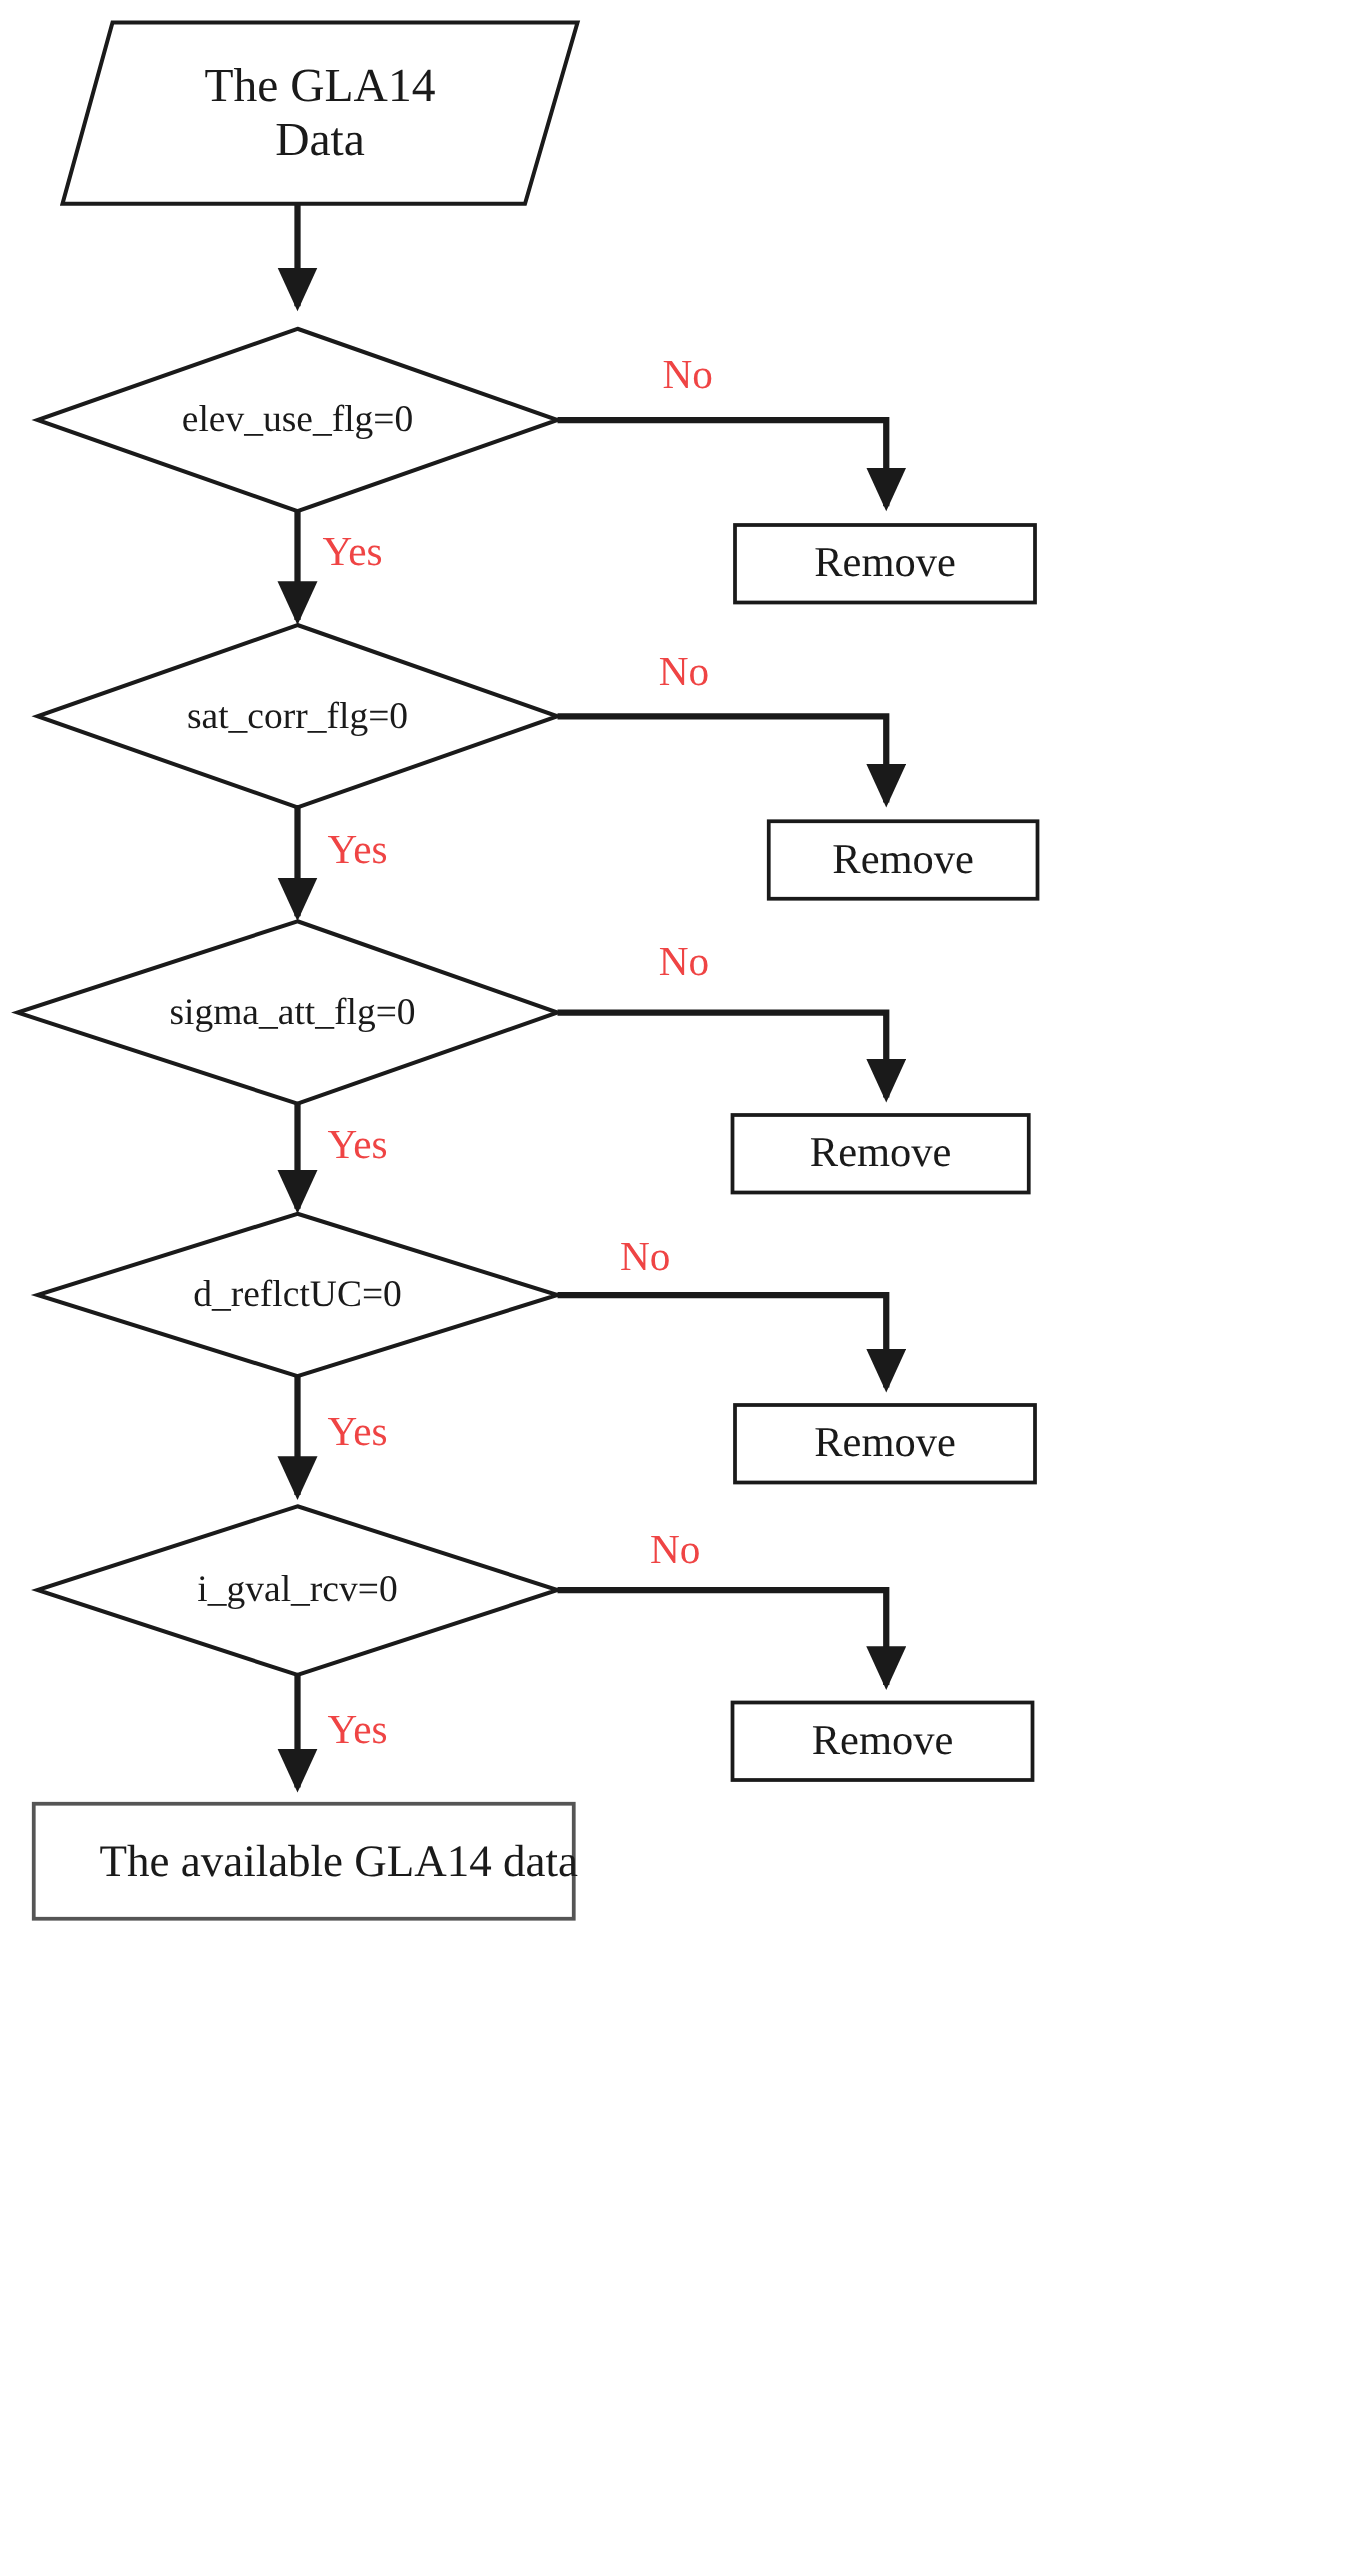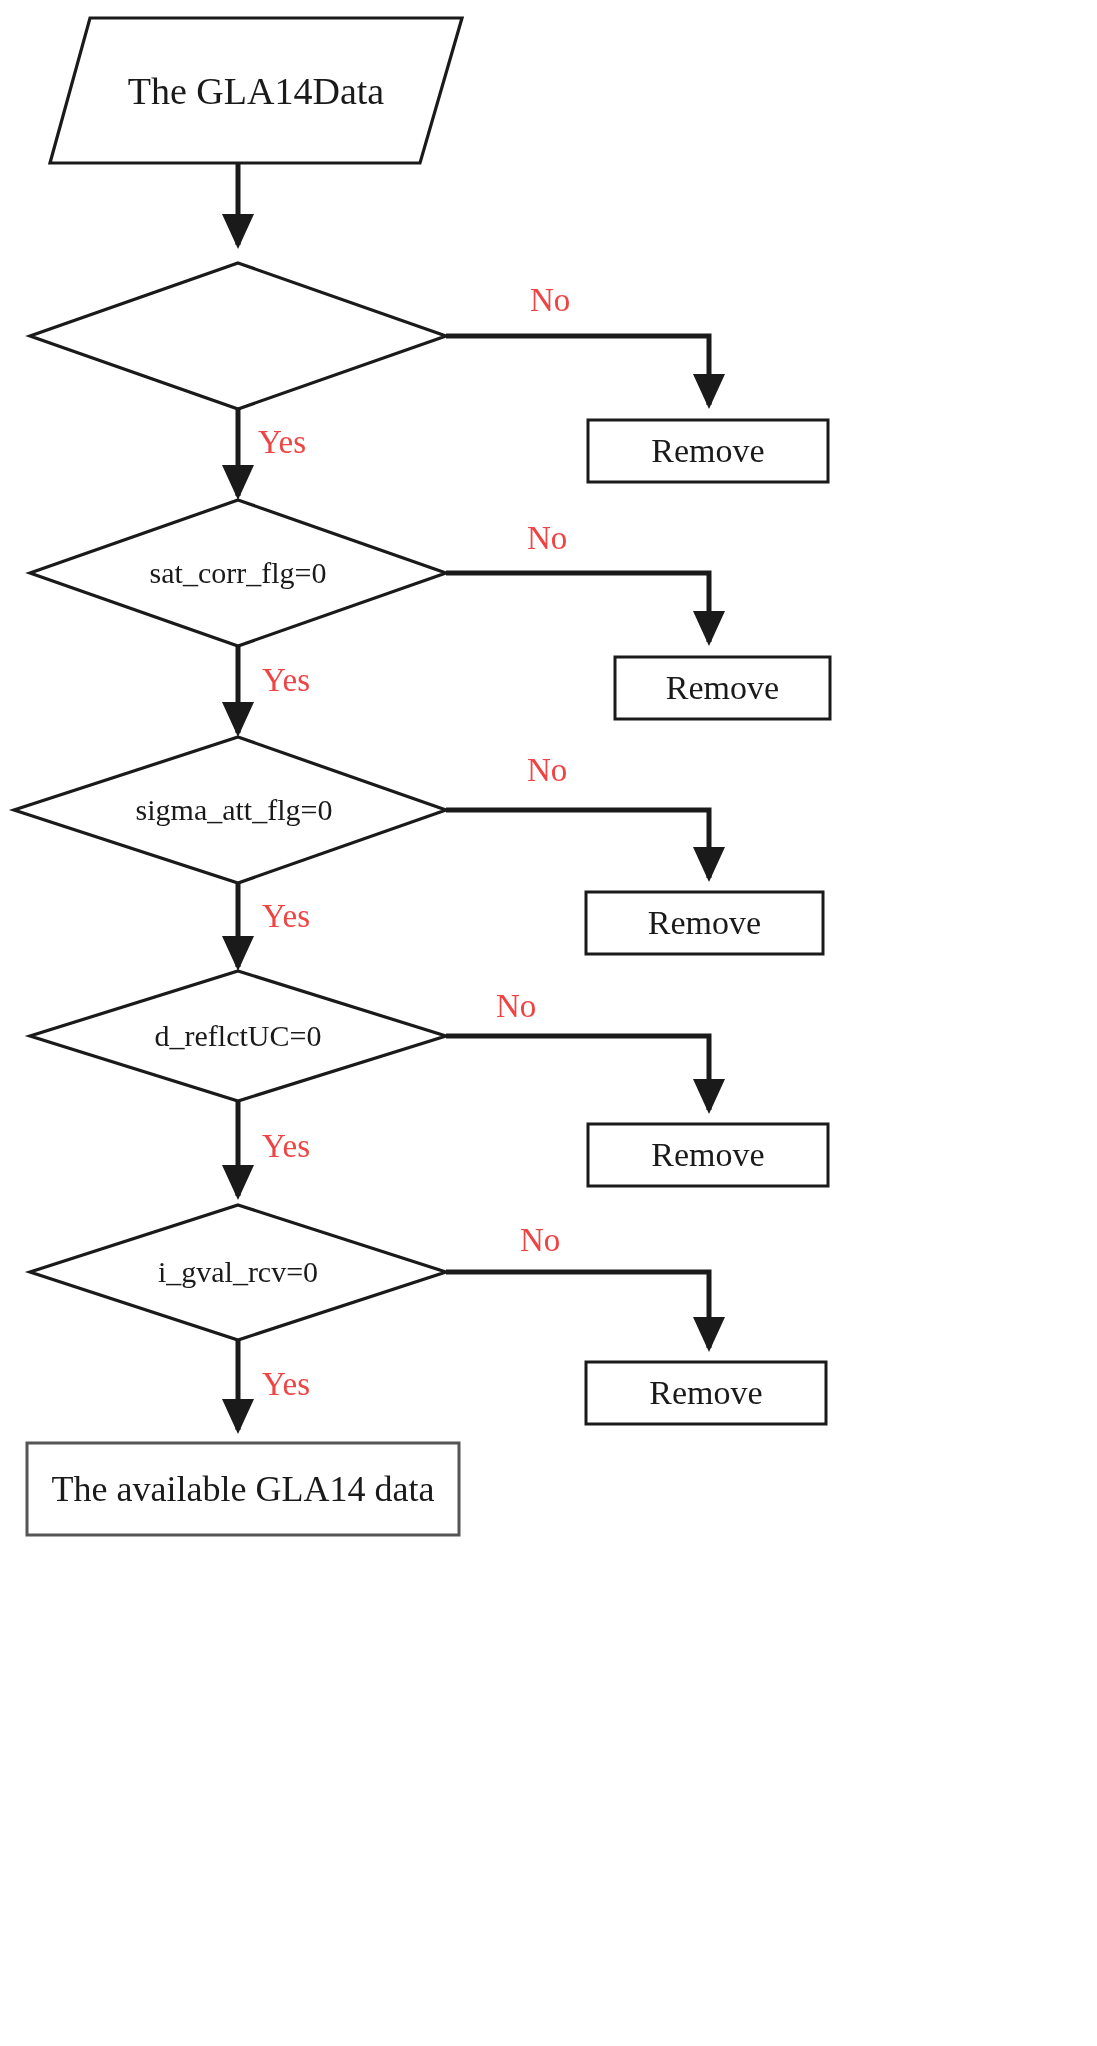--- a/index.html
+++ b/index.html
@@ -37,20 +37,21 @@
     font-size: 30px;
   }
   .start-label {
     font-size: 38px;
   }
   .remove-label {
     font-size: 34px;
   }
   .final-label {
     font-size: 36px;
+    padding-left: 28px;
   }
   .edge-label {
     position: absolute;
     color: #ef4444;
     font-family: "Liberation Serif", "DejaVu Serif", serif;
     font-size: 33px;
     white-space: nowrap;
   }
   .hit {
     position: absolute;
@@ -97,25 +98,26 @@
     <rect x="588" y="1124" width="240" height="62" fill="#ffffff" stroke="#1a1a1a" stroke-width="3"></rect>
 
     <polygon points="238,1205 446,1272 238,1340 30,1272" fill="#ffffff" stroke="#1a1a1a" stroke-width="3.2"></polygon>
     <polyline points="446,1272 709,1272 709,1348" fill="none" stroke="#1a1a1a" stroke-width="5" marker-end="url(#arrowhead)"></polyline>
     <line x1="238" y1="1340" x2="238" y2="1430" stroke="#1a1a1a" stroke-width="5" marker-end="url(#arrowhead)"></line>
     <rect x="586" y="1362" width="240" height="62" fill="#ffffff" stroke="#1a1a1a" stroke-width="3"></rect>
 
     <rect x="27" y="1443" width="432" height="92" fill="#ffffff" stroke="#555555" stroke-width="3"></rect>
   </svg>
 
-  <div class="node-text start-label" style="left:50px; top:22px; width:412px; height:138px; flex-direction:row;">
+  <div class="node-text start-label" style="left:50px; top:22px; width:412px; height:138px; flex-direction:column;">
     <span>The GLA14</span>
     <span>Data</span>
   </div>
 
+  <div class="node-text diamond-label" style="left:38px; top:316px; width:400px; height:40px;">elev_use_flg=0</div>
   <div class="node-text diamond-label" style="left:38px; top:553px; width:400px; height:40px;">sat_corr_flg=0</div>
   <div class="node-text diamond-label" style="left:30px; top:790px; width:408px; height:40px;text-align:right;">sigma_att_flg=0</div>
   <div class="node-text diamond-label" style="left:38px; top:1016px; width:400px; height:40px;text-align:right;">d_reflctUC=0</div>
   <div class="node-text diamond-label" style="left:38px; top:1252px; width:400px; height:40px;font-family:Liberation Serif, serif;">i_gval_rcv=0</div>
 
   <div class="edge-label" style="left:530px; top:282px;">No</div>
   <div class="edge-label" style="left:527px; top:520px;">No</div>
   <div class="edge-label" style="left:527px; top:752px;">No</div>
   <div class="edge-label" style="left:496px; top:988px;">No</div>
   <div class="edge-label" style="left:520px; top:1222px;">No</div>

